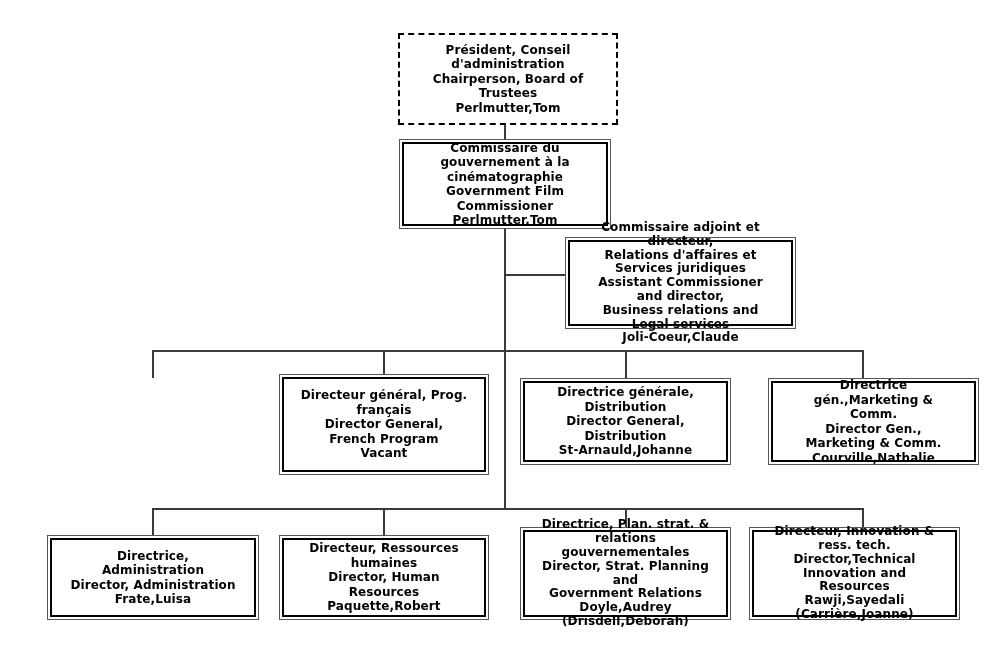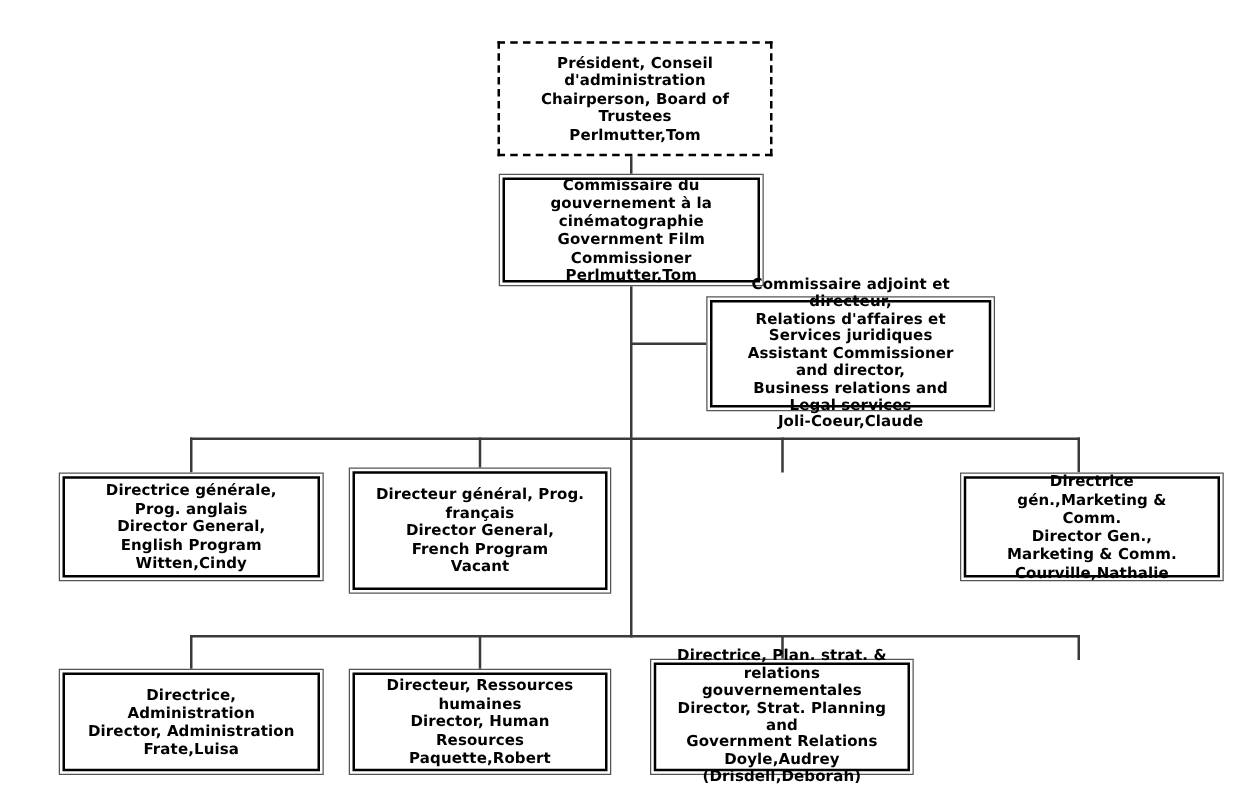--- a/index.html
+++ b/index.html
@@ -125,36 +125,36 @@
       <span class="node-text tight">Commissaire adjoint et directeur,
 Relations d'affaires et
 Services juridiques
 Assistant Commissioner and director,
 Business relations and
 Legal services
 Joli-Coeur,Claude</span>
     </div>
   </div>
 
-  <div class="node framed" style="left:47px; top:378px; width:212px; height:87px;">
-    <div class="inner">
-      <span class="node-text">Directrice générale, Prog. anglais
-Director General, English Program
-Witten,Cindy</span>
-    </div>
-  </div>
 
   <div class="node framed" style="left:279px; top:374px; width:210px; height:101px;">
     <div class="inner">
       <span class="node-text">Directeur général, Prog. français
 Director General, French Program
 Vacant</span>
     </div>
   </div>
 
+  <div class="node framed" style="left:520px; top:378px; width:211px; height:87px;">
+    <div class="inner">
+      <span class="node-text">Directrice générale, Distribution
+Director General, Distribution
+St-Arnauld,Johanne</span>
+    </div>
+  </div>
 
   <div class="node framed" style="left:768px; top:378px; width:211px; height:87px;">
     <div class="inner">
       <span class="node-text">Directrice gén.,Marketing &amp; Comm.
 Director Gen., Marketing  &amp; Comm.
 Courville,Nathalie</span>
     </div>
   </div>
 
   <div class="node framed" style="left:47px; top:535px; width:212px; height:85px;">
@@ -177,14 +177,23 @@
     <div class="inner">
       <span class="node-text tight">Directrice, Plan. strat. &amp; relations
 gouvernementales
 Director, Strat. Planning and
 Government Relations
 Doyle,Audrey
 (Drisdell,Deborah)</span>
     </div>
   </div>
 
+  <div class="node framed" style="left:749px; top:527px; width:211px; height:93px;">
+    <div class="inner">
+      <span class="node-text tight">Directeur, Innovation &amp; ress. tech.
+Director,Technical Innovation and
+Resources
+Rawji,Sayedali
+(Carrière,Joanne)</span>
+    </div>
+  </div>
 
 </div>
 
 </body></html>

